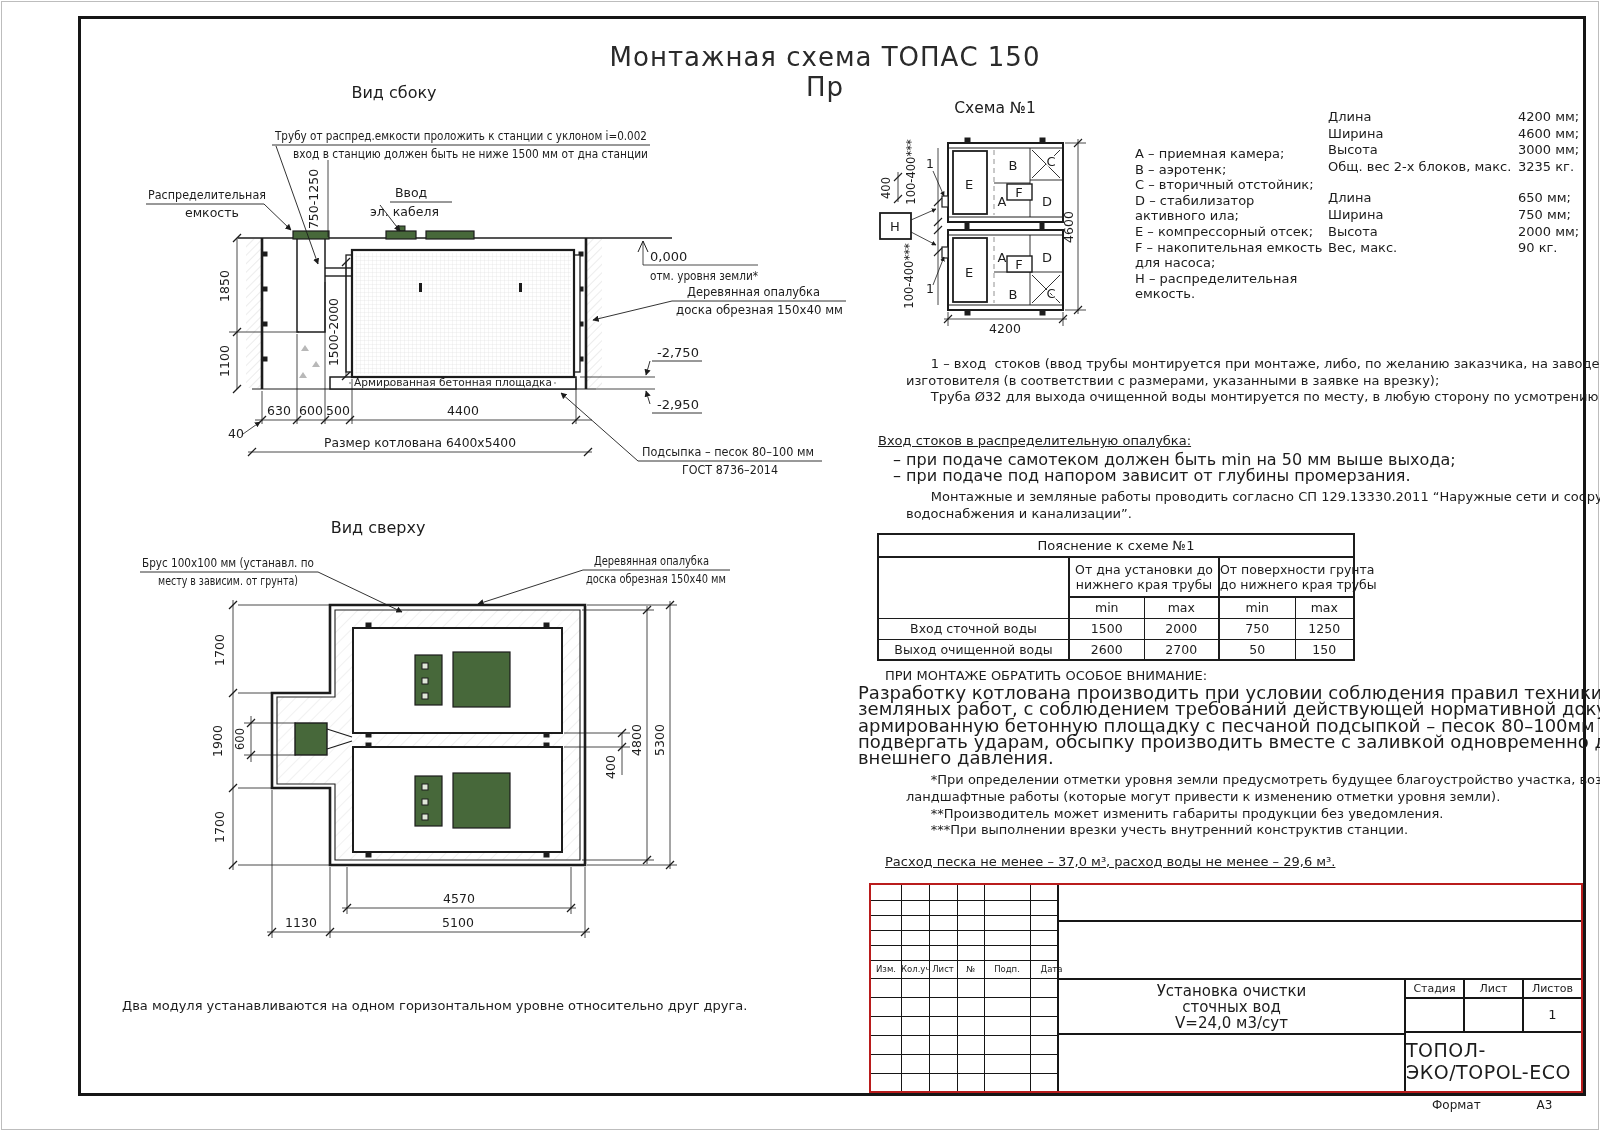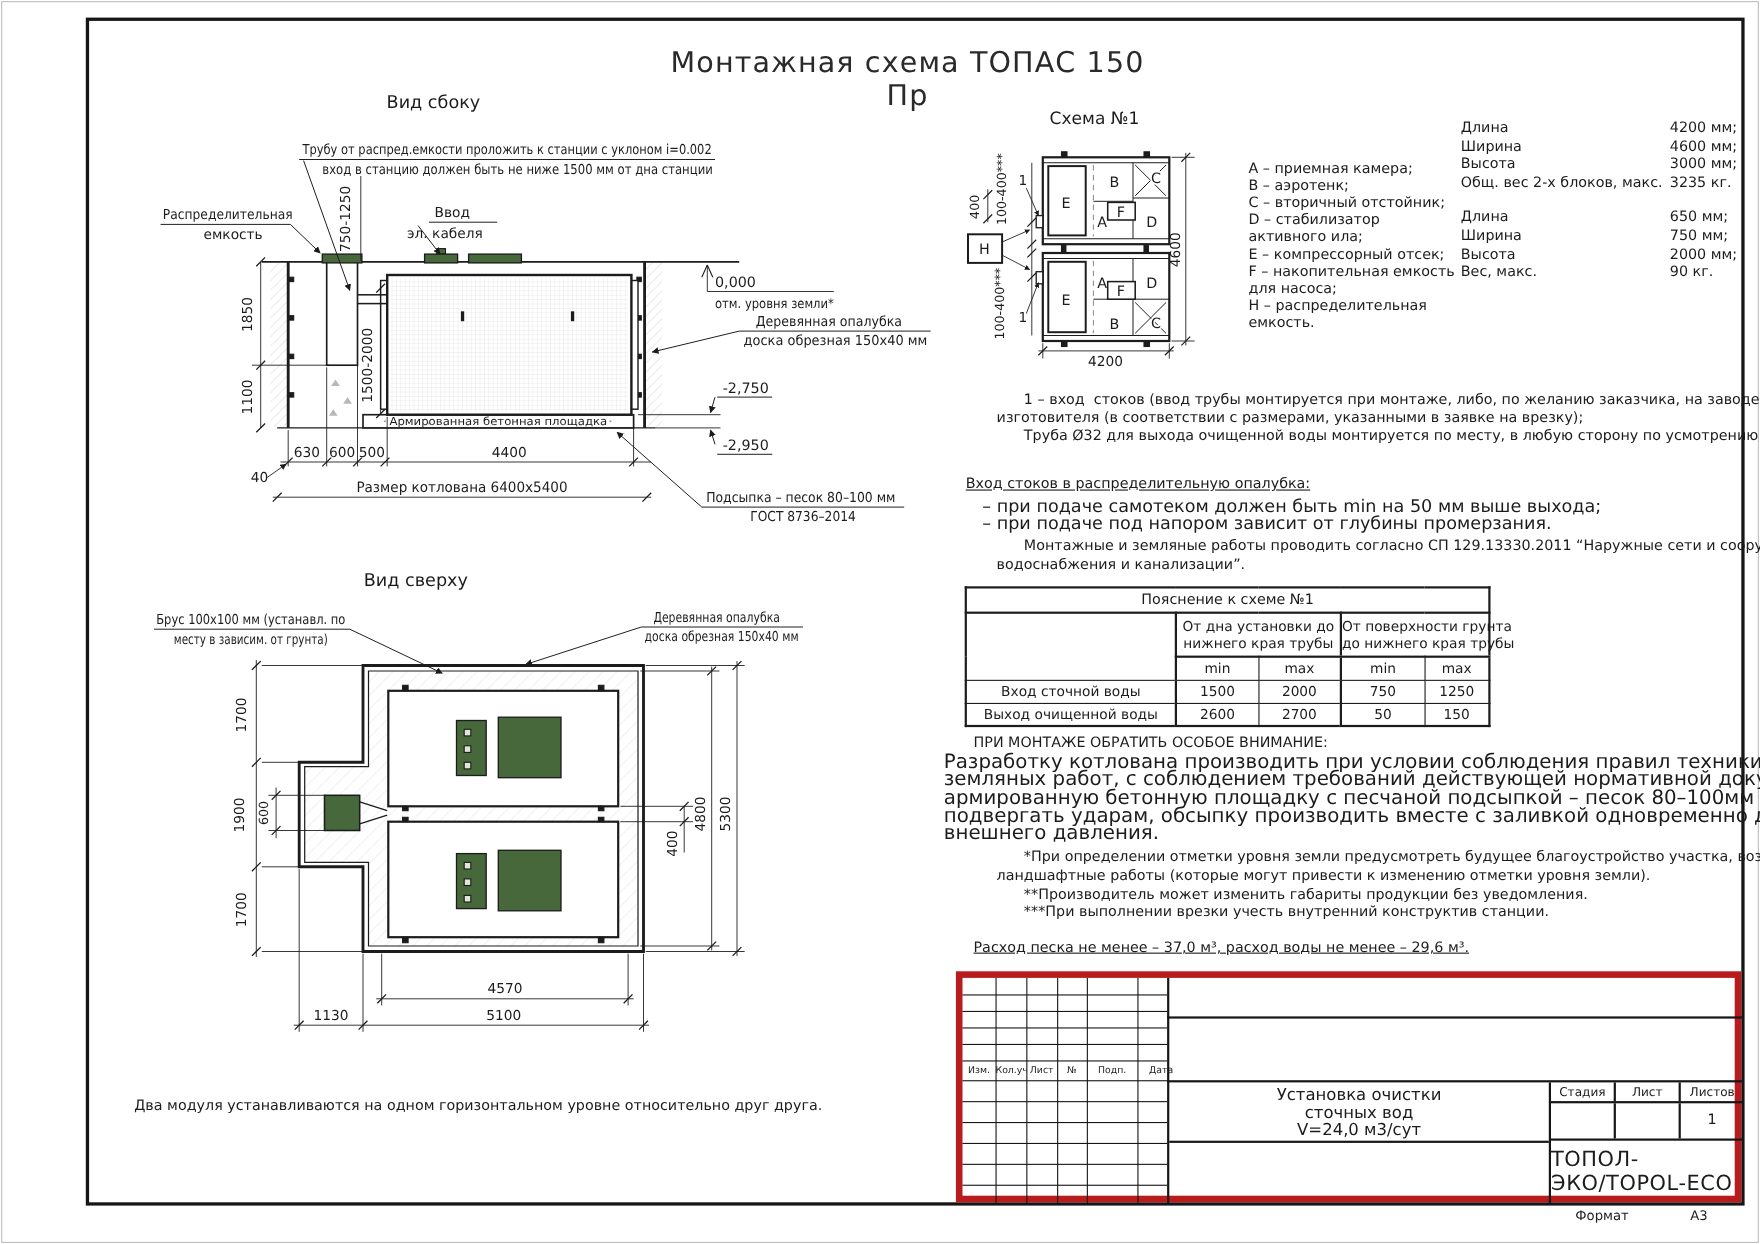--- a/index.html
+++ b/index.html
@@ -42,21 +42,21 @@
   table.exp { border:2px solid #1c1c1c; }
 
   .att-head { left:885px; top:668px; font-size:13px; }
   .att-body { left:858px; top:685px; width:730px; font-size:18px; line-height:16.3px; white-space:pre; }
   .fn1 { left:858px; top:772px; }
   .fn2 { left:858px; top:806px; }
   .fn3 { left:858px; top:822px; }
   .consumption { left:885px; top:854px; font-size:13px; text-decoration:underline; }
   .modules-note { left:122px; top:998px; font-size:13px; }
 
-  .stamp { left:869px; top:883px; width:714px; height:210px; border:6px solid #b91c1c; }
+  .stamp { left:869px; top:883px; width:714px; height:210px; border:2px solid #b91c1c; }
   .sline { position:absolute; background:#161616; }
   .sgrid-label { position:absolute; font-size:8.5px; text-align:center; line-height:18px; height:18px; overflow:hidden; }
   .desig1 { position:absolute; left:186px; top:0; width:524px; height:37px; border-bottom:2px solid #161616; }
   .desig2 { position:absolute; left:186px; top:37px; width:524px; height:58px; border-bottom:2px solid #161616; }
   .vdiv { position:absolute; left:186px; top:0; width:2px; height:206px; background:#161616; }
   .title-cell { position:absolute; left:188px; top:95px; width:345px; height:111px; }
   .title-lines { height:55px; border-bottom:2px solid #161616; display:flex; flex-direction:column; justify-content:center; align-items:center; font-size:15px; line-height:16px; }
   .product-cell { height:54px; display:flex; align-items:center; justify-content:center; font-size:13px; }
   .stage-wrap { position:absolute; left:533px; top:95px; width:177px; height:111px; border-left:2px solid #161616; }
   .stage-hdr { display:flex; height:19px; border-bottom:2px solid #161616; }

